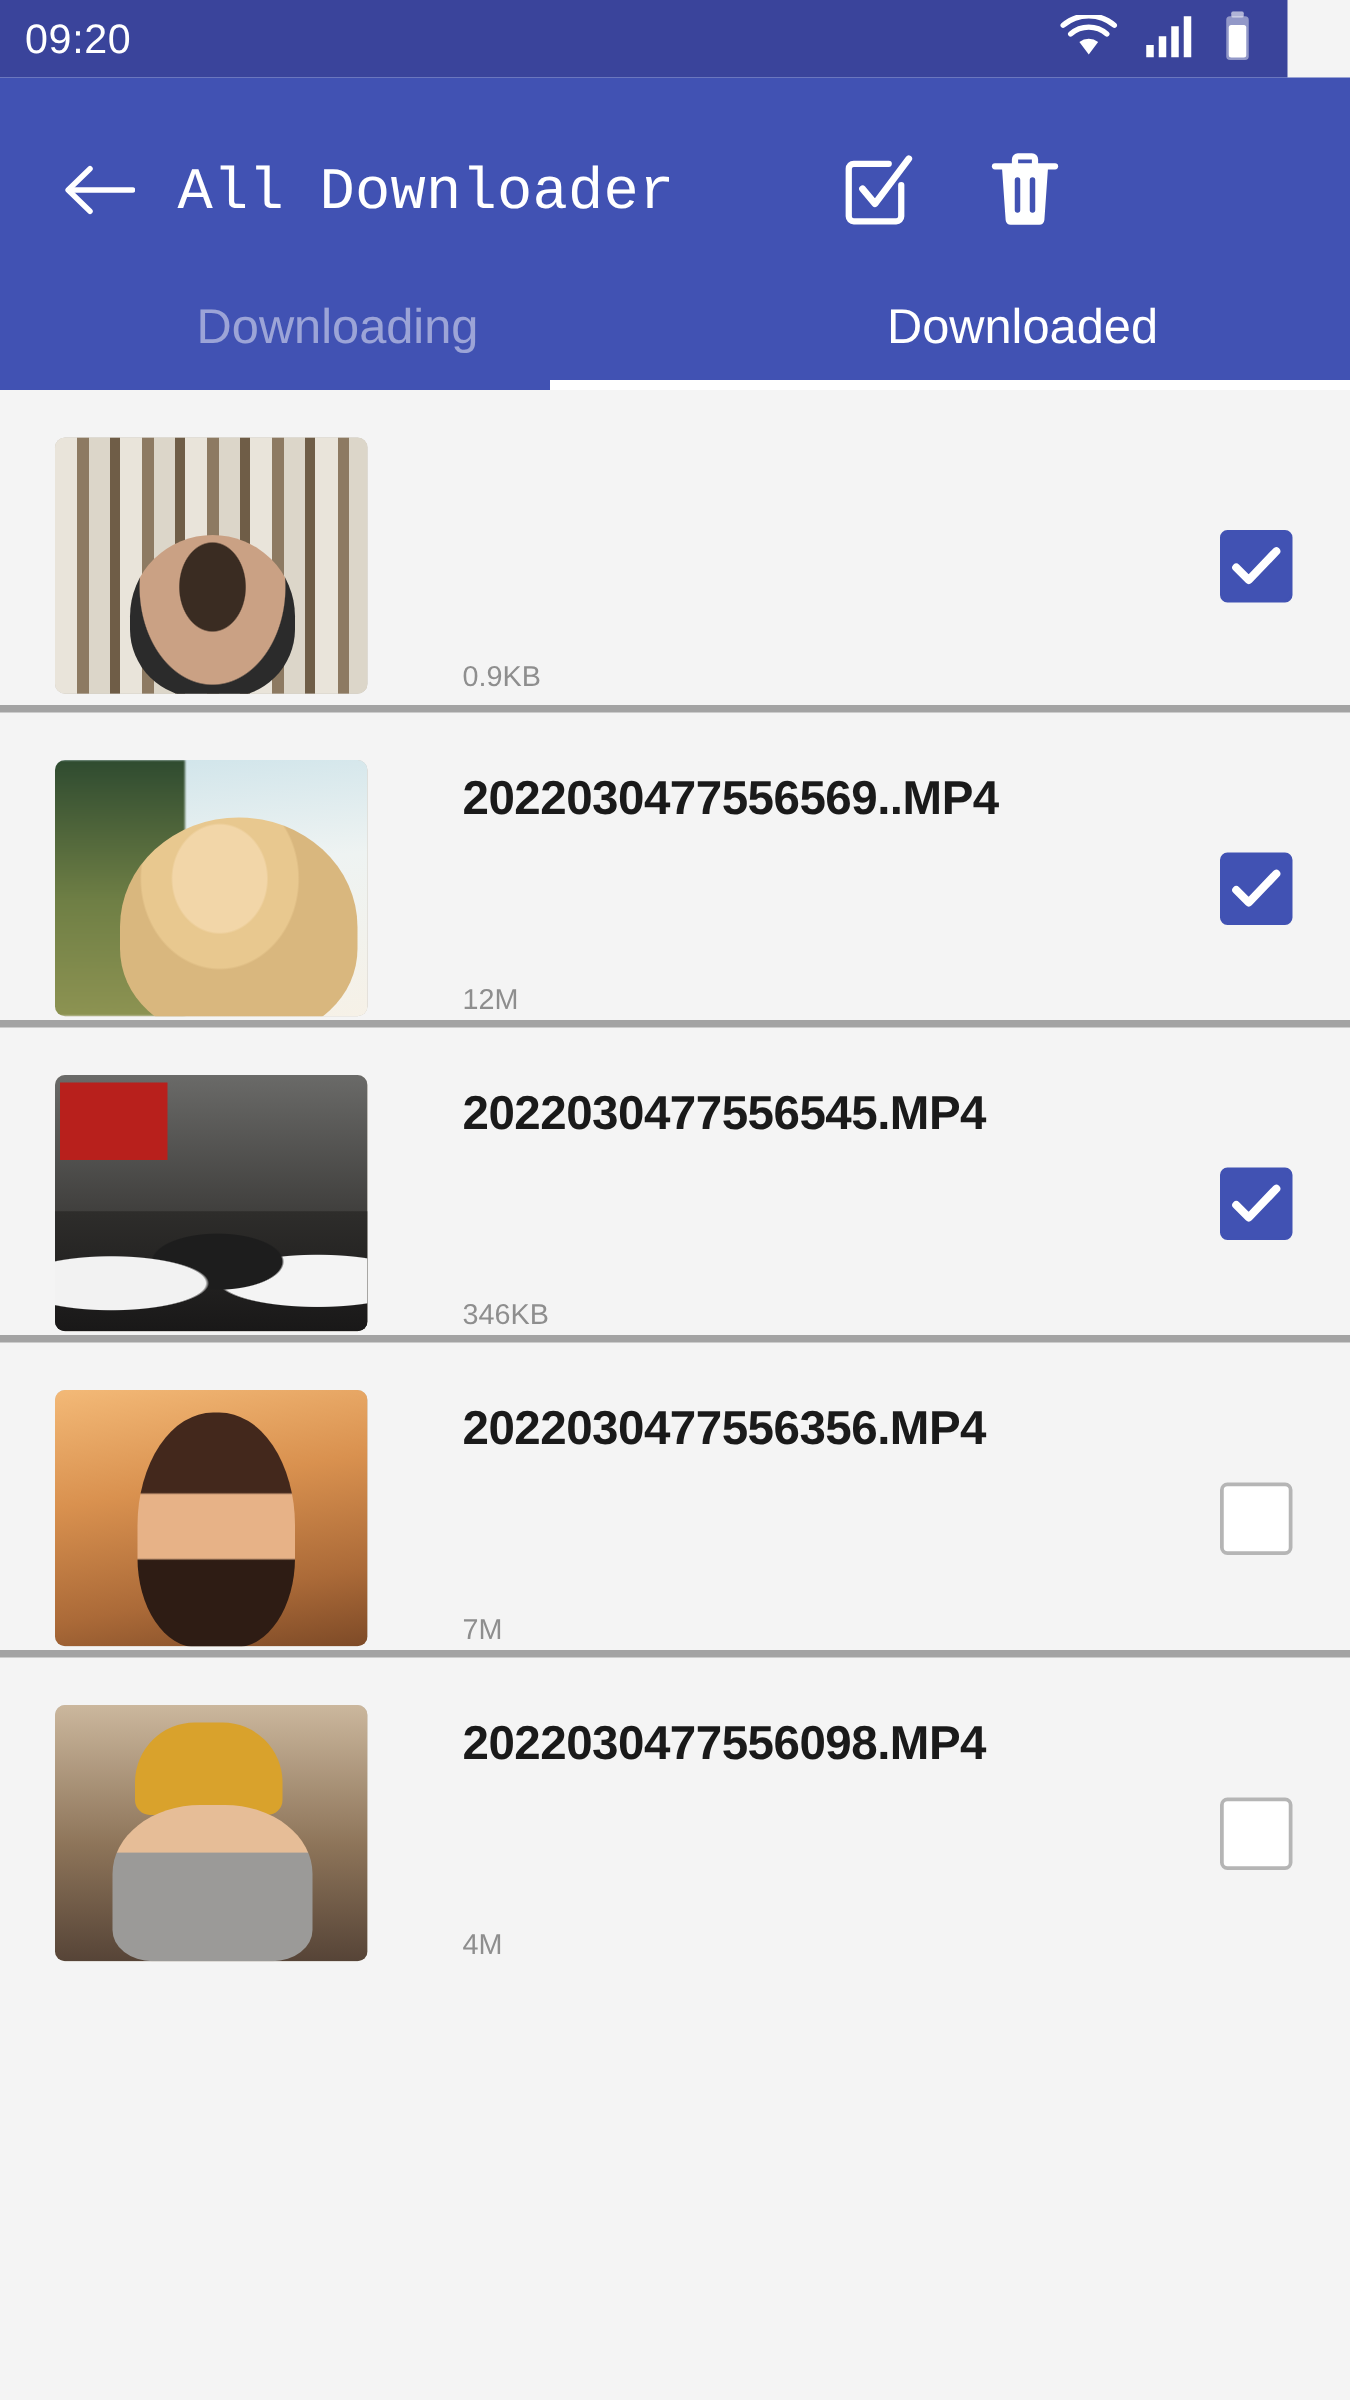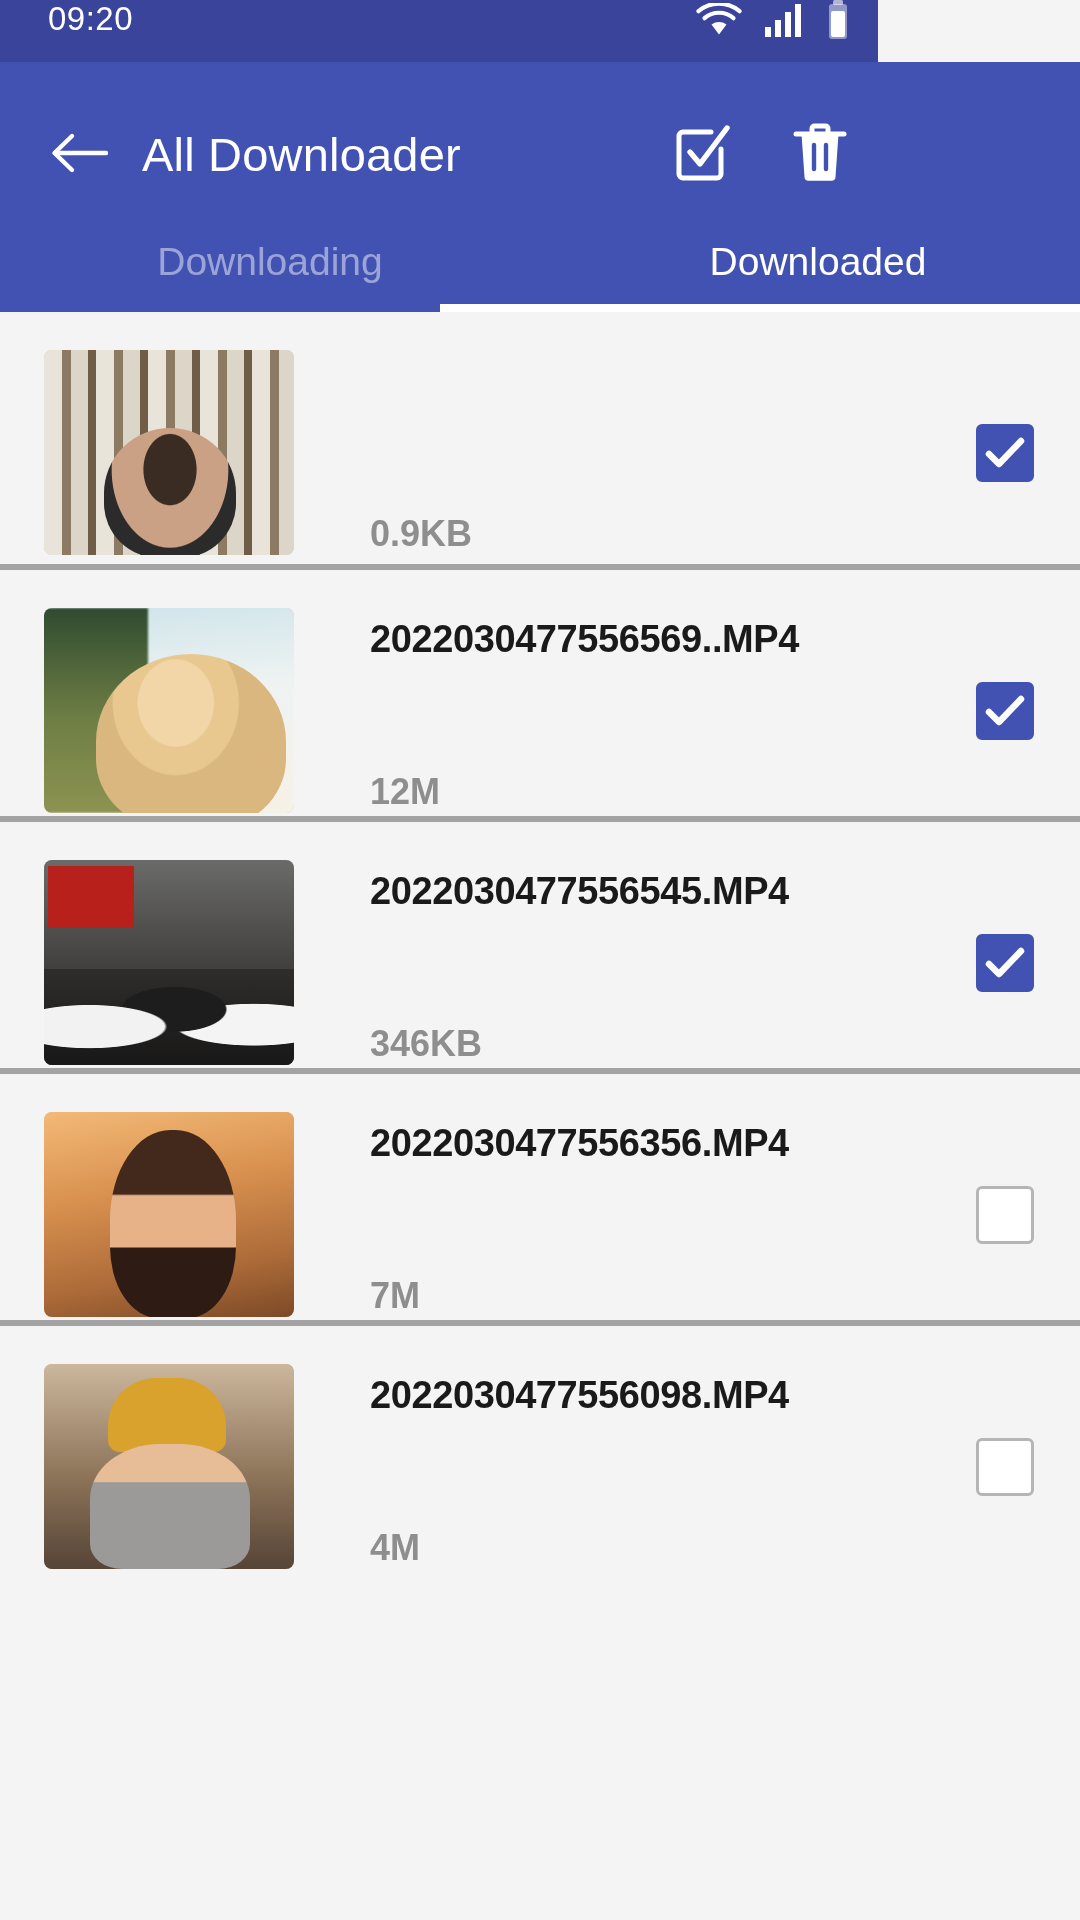--- a/index.html
+++ b/index.html
@@ -12,25 +12,25 @@
   .phone {
     position: relative;
     width: 1080px; height: 1920px;
     background: #f4f4f4;
     overflow: hidden;
   }
 
   
   .statusbar {
     position: absolute; top: 0; left: 0;
-    width: 878px; height: 62px;
+    width: 1030px; height: 62px;
     background: #3a449b;
-    display: flex; align-items: flex-start;
-    box-sizing: border-box;
-    padding: 0 28px 0 48px;
+    display: flex; align-items: center;
+    box-sizing: border-box;
+    padding: 0 28px 0 20px;
   }
   .status-time {
     color: #ffffff;
     font-size: 33px;
     letter-spacing: 0.5px;
     font-weight: 400;
   }
   .status-right {
     margin-left: auto;
     display: flex; align-items: center; gap: 22px;
@@ -45,20 +45,21 @@
     width: 1080px; height: 250px;
     background: #4152b3;
     box-sizing: border-box;
   }
   .appbar-top {
     position: absolute; top: 0; left: 0;
     width: 880px; height: 185px;
     display: flex; align-items: center;
     box-sizing: border-box;
     padding: 0 28px 0 48px;
+    font-family: Liberation Mono, monospace;
   }
   .back-btn {
     width: 62px; height: 62px;
     display: flex; align-items: center; justify-content: center;
     flex: none;
     cursor: pointer;
   }
   .appbar-title {
     color: #ffffff;
     font-size: 47px;
@@ -141,23 +142,23 @@
   .file-name {
     position: absolute; top: 10px; left: 0;
     font-size: 38px;
     color: #1a1a1a;
     font-weight: 700;
     white-space: nowrap;
     letter-spacing: -0.4px;
   }
   .file-size {
     position: absolute; bottom: 0px; left: 0;
-    font-size: 36px;
+    font-size: 23px;
     color: #8e8e8e;
-    font-weight: 700;
+    font-weight: 400;
   }
   .row-check {
     flex: none;
     width: 150px;
     height: 205px;
     display: flex; align-items: center; justify-content: center;
     cursor: pointer;
   }
   .cb {
     width: 58px; height: 58px;

